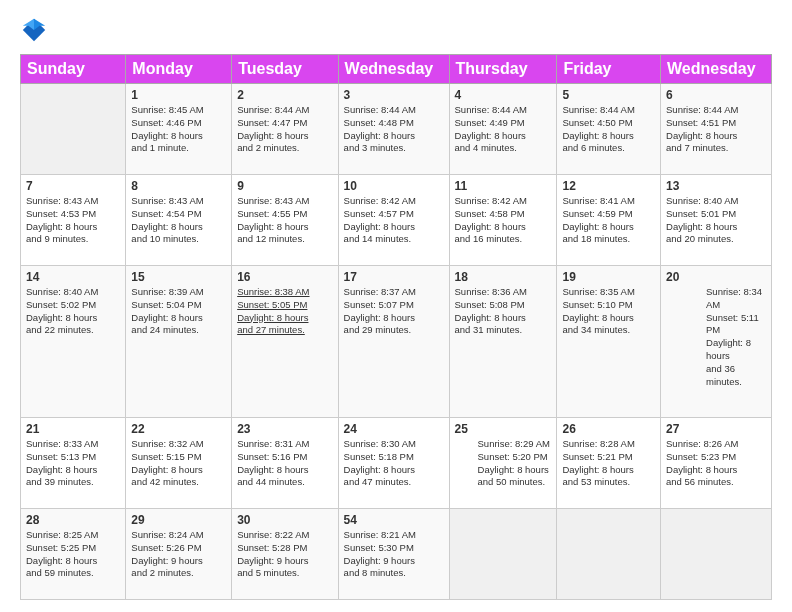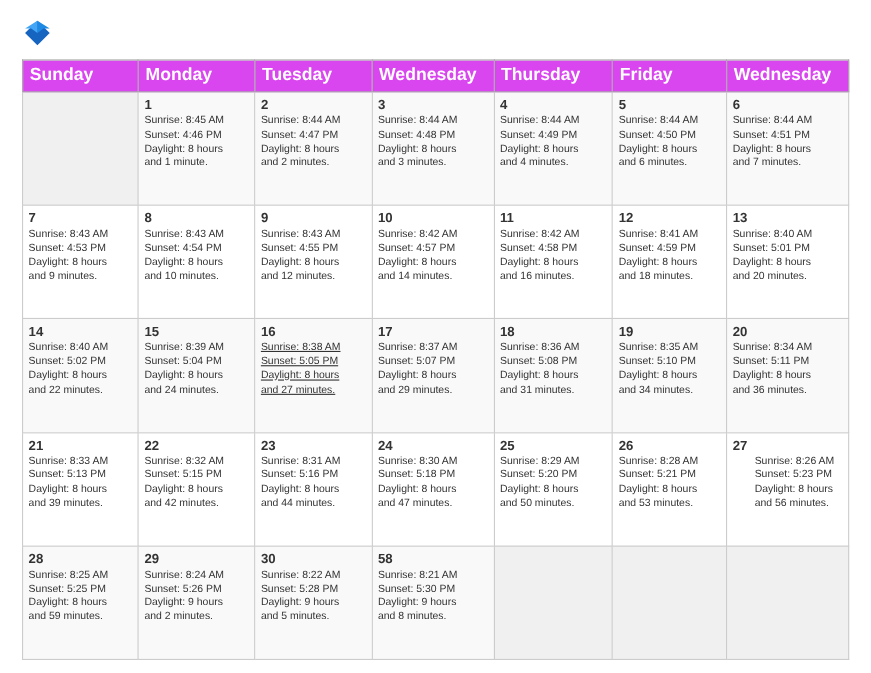--- a/index.html
+++ b/index.html
@@ -267,21 +267,21 @@
           </td>
           <td>
             <span class="day-num">19</span>
             <div class="cell-text" style="white-space: pre-line;">Sunrise: 8:35 AM
 Sunset: 5:10 PM
 Daylight: 8 hours
 and 34 minutes.</div>
           </td>
           <td>
             <span class="day-num">20</span>
-            <div class="cell-text" style="white-space: pre-line;">Sunrise: 8:34 AM
+            <div class="cell-text" style="white-space: pre-line; margin-left: 40px;">Sunrise: 8:34 AM
 Sunset: 5:11 PM
 Daylight: 8 hours
 and 36 minutes.</div>
           </td>
         </tr>
         <tr>
           <td>
             <span class="day-num">21</span>
             <div class="cell-text" style="white-space: pre-line;">Sunrise: 8:33 AM
 Sunset: 5:13 PM
@@ -304,35 +304,35 @@
           </td>
           <td>
             <span class="day-num">24</span>
             <div class="cell-text" style="white-space: pre-line;">Sunrise: 8:30 AM
 Sunset: 5:18 PM
 Daylight: 8 hours
 and 47 minutes.</div>
           </td>
           <td>
             <span class="day-num">25</span>
-            <div class="cell-text" style="white-space: pre-line;">Sunrise: 8:29 AM
+            <div class="cell-text" style="white-space: pre-line; margin-left: 23px;">Sunrise: 8:29 AM
 Sunset: 5:20 PM
 Daylight: 8 hours
 and 50 minutes.</div>
           </td>
           <td>
             <span class="day-num">26</span>
             <div class="cell-text" style="white-space: pre-line;">Sunrise: 8:28 AM
 Sunset: 5:21 PM
 Daylight: 8 hours
 and 53 minutes.</div>
           </td>
           <td>
             <span class="day-num">27</span>
-            <div class="cell-text" style="white-space: pre-line; margin-left: 20px;">Sunrise: 8:26 AM
+            <div class="cell-text" style="white-space: pre-line;">Sunrise: 8:26 AM
 Sunset: 5:23 PM
 Daylight: 8 hours
 and 56 minutes.</div>
           </td>
         </tr>
         <tr>
           <td>
             <span class="day-num">28</span>
             <div class="cell-text" style="white-space: pre-line;">Sunrise: 8:25 AM
 Sunset: 5:25 PM
@@ -347,21 +347,21 @@
 and 2 minutes.</div>
           </td>
           <td>
             <span class="day-num">30</span>
             <div class="cell-text" style="white-space: pre-line;">Sunrise: 8:22 AM
 Sunset: 5:28 PM
 Daylight: 9 hours
 and 5 minutes.</div>
           </td>
           <td>
-            <span class="day-num">58</span>
+            <span class="day-num">54</span>
             <div class="cell-text" style="white-space: pre-line;">Sunrise: 8:21 AM
 Sunset: 5:30 PM
 Daylight: 9 hours
 and 8 minutes.</div>
           </td>
           <td class="empty-cell"></td>
           <td class="empty-cell"></td>
           <td class="empty-cell"></td>
         </tr>
       </tbody>

